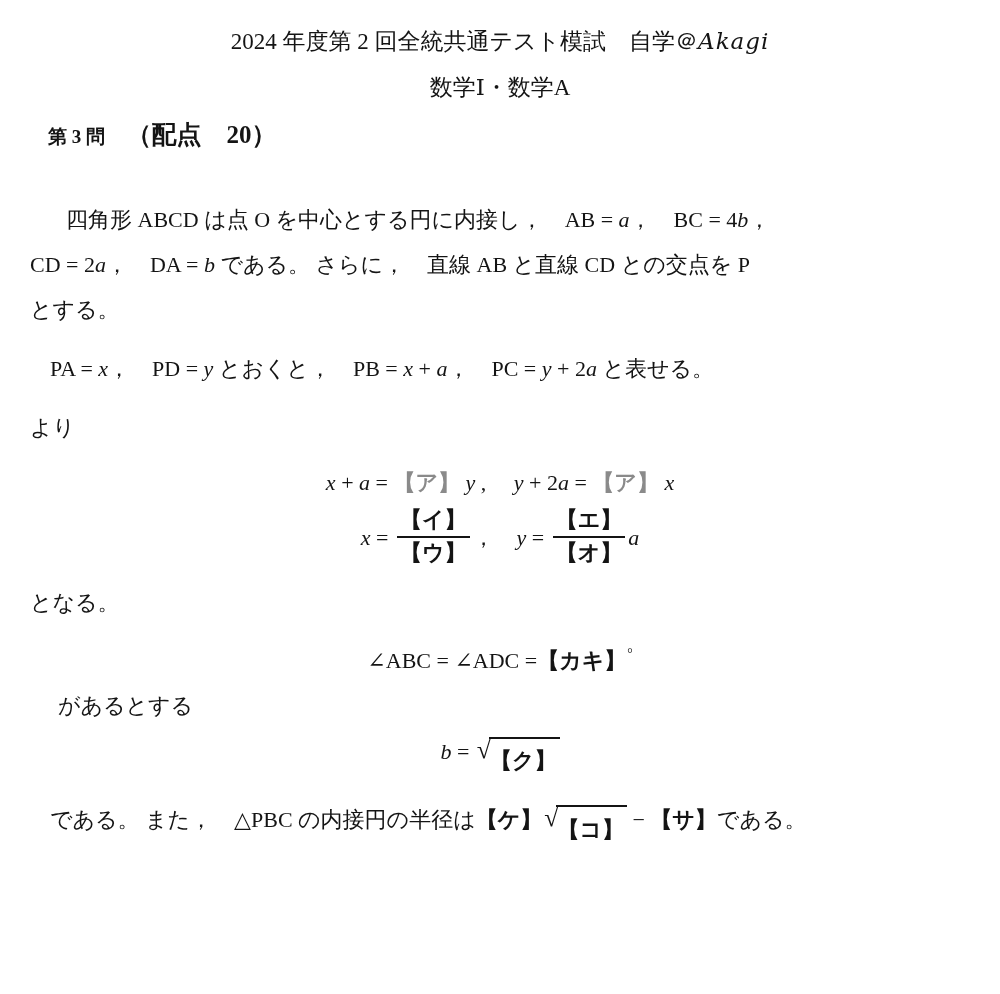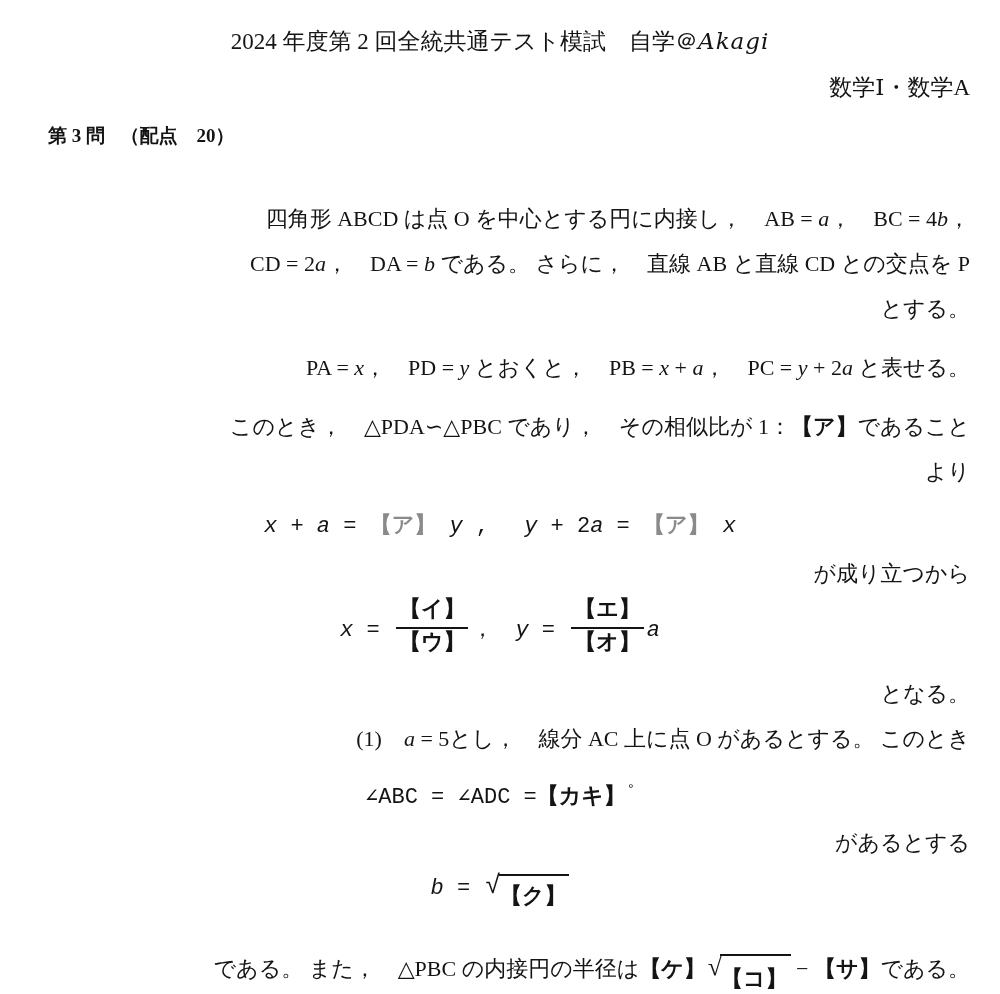--- a/index.html
+++ b/index.html
@@ -8,39 +8,39 @@
     background:#ffffff;
     color:#141414;
     font-family:"Liberation Serif","DejaVu Serif",serif;
     font-size:22px;
     overflow:hidden;
   }
   .page{width:1000px;height:720px;box-sizing:border-box;}
   .content{padding:0 30px;}
   .title{text-align:center;font-size:23px;line-height:34px;}
   #t1{padding-top:24px;}
-  #t2{margin-top:12px;text-align:right;}
+  #t2{margin-top:12px;}
   .heading{margin:10px 0 0 18px;font-weight:bold;line-height:40px;}
   .heading .num{font-size:19px;}
-  .heading .pts{font-size:19px;margin-left:10px;}
-  .line{line-height:45px;text-align:right;}
+  .heading .pts{font-size:25px;margin-left:16px;}
+  .line{line-height:45px;}
   .indent{text-indent:36px;}
   .p1{margin-top:40px;}
   .p2{margin-top:14px;padding-left:20px;}
   .p3{margin-top:14px;}
-  .eq{text-align:center;line-height:45px;font-family:Liberation Mono, monospace;}
+  .eq{text-align:center;line-height:45px;}
   .eq1{margin-top:10px;}
   .after1{margin-top:2px;}
   .eq2{margin-top:0;line-height:normal;padding:4px 0;}
   .after2{margin-top:6px;}
   .item1{margin-top:0;}
   .eq3{margin-top:6px;}
   .after3{padding-left:28px;}
   .eq4{margin-top:0;padding:2px 0;line-height:44px;}
-  .last{margin-top:24px;padding-left:20px;}
+  .last{margin-top:12px;padding-left:20px;}
   
   .jp{}
   .rm{}
   .it{font-style:italic;}
   .script{font-style:italic;letter-spacing:1px;font-family:"DejaVu Serif",serif;}
   .box{font-weight:bold;}
   .boxg{font-weight:bold;color:var(--gray,#8a8a8a);}
   .frac{display:inline-flex;flex-direction:column;vertical-align:middle;text-align:center;line-height:1.3;margin:0 3px;transform:translateY(-3px);}
   .frac .fnum{border-bottom:2px solid currentColor;padding:0 3px 1px;}
   .frac .fden{padding:1px 3px 0;}
@@ -65,39 +65,36 @@
 
     <div class="p1">
       <div class="line indent"><span class="jp">四角形 </span><span class="rm">ABCD</span><span class="jp"> は点 </span><span class="rm">O</span><span class="jp"> を中心とする円に内接し，　</span><span class="rm">AB = </span><span class="it">a</span><span class="jp">，　</span><span class="rm">BC = 4</span><span class="it">b</span><span class="jp">，</span></div>
       <div class="line"><span class="rm">CD = 2</span><span class="it">a</span><span class="jp">，　</span><span class="rm">DA = </span><span class="it">b</span><span class="jp"> である。 さらに，　直線 </span><span class="rm">AB</span><span class="jp"> と直線 </span><span class="rm">CD</span><span class="jp"> との交点を </span><span class="rm">P</span></div>
       <div class="line"><span class="jp">とする。</span></div>
     </div>
 
     <div class="line p2"><span class="rm">PA = </span><span class="it">x</span><span class="jp">，　</span><span class="rm">PD = </span><span class="it">y</span><span class="jp"> とおくと，　</span><span class="rm">PB = </span><span class="it">x</span><span class="rm"> + </span><span class="it">a</span><span class="jp">，　</span><span class="rm">PC = </span><span class="it">y</span><span class="rm"> + 2</span><span class="it">a</span><span class="jp"> と表せる。</span></div>
 
     <div class="p3">
-      <div class="line indent"><span class="jp">このとき，　</span><span class="rm">△PDA</span><span class="rm">∽</span><span class="rm">△PBC</span><span class="jp"> であり，　その相似比が </span><span class="rm">1：</span><span class="box">【ア】</span><span class="jp">であること</span></div>
       <div class="line"><span class="jp">より</span></div>
     </div>
 
     <div class="eq eq1"><span class="it">x</span><span class="rm"> + </span><span class="it">a</span><span class="rm"> = </span><span class="boxg">【ア】</span><span class="it"> y</span><span class="rm"> ,　 </span><span class="it">y</span><span class="rm"> + 2</span><span class="it">a</span><span class="rm"> = </span><span class="boxg">【ア】</span><span class="it"> x</span></div>
 
-    <div class="line after1">が成り立つから</div>
 
     <div class="eq eq2"><span class="it">x</span><span class="rm"> = </span><span class="frac">
           <span class="fnum box">【イ】</span>
           <span class="fden box">【ウ】</span>
         </span><span class="rm">，　</span><span class="it">y</span><span class="rm"> = </span><span class="frac">
           <span class="fnum box">【エ】</span>
           <span class="fden box">【オ】</span>
         </span><span class="it">a</span></div>
 
     <div class="line after2">となる。</div>
 
-    <div class="line item1"><span class="rm">(1)</span><span class="jp">　</span><span class="it">a</span><span class="rm"> = 5</span><span class="jp">とし，　線分 </span><span class="rm">AC</span><span class="jp"> 上に点 </span><span class="rm">O</span><span class="jp"> があるとする。 このとき</span></div>
 
     <div class="eq eq3"><span class="rm">∠ABC = ∠ADC =</span><span class="box">【カキ】</span><span class="deg">°</span></div>
 
     <div class="line after3">があるとする</div>
 
     <div class="eq eq4"><span class="it">b</span><span class="rm"> = </span><span class="sqrt">
           <span class="rad">√</span>
           <span class="radicand box">【ク】</span>
         </span></div>
 

